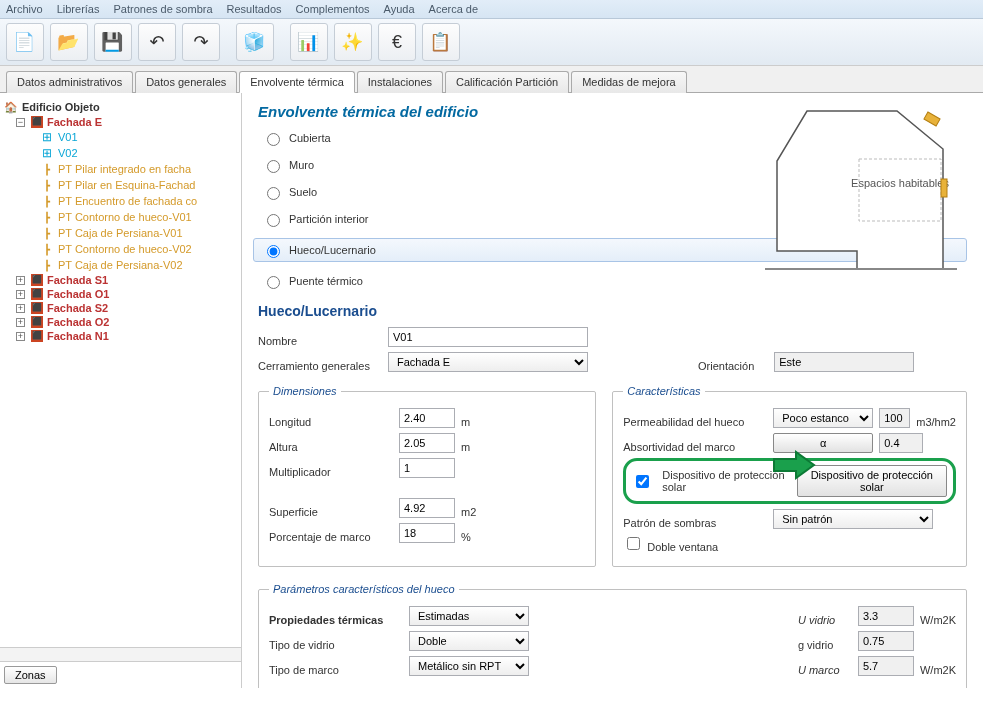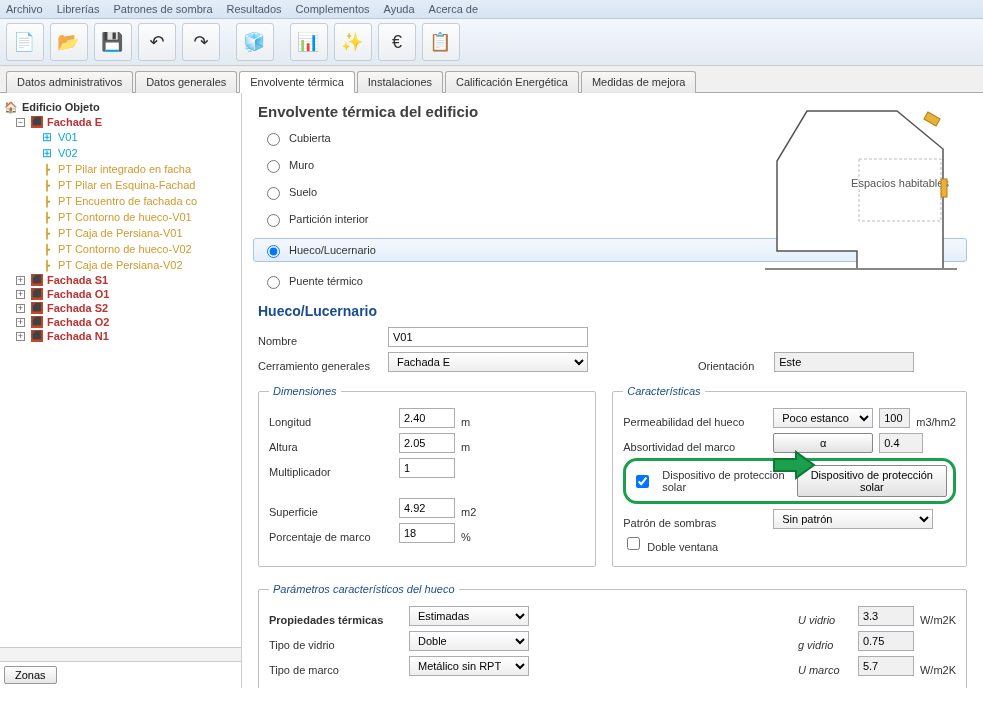--- a/index.html
+++ b/index.html
@@ -21,21 +21,21 @@
 .ico-bldg::before{content:"🏠"; font-size:11px;}
 .ico-fac { background:#c42; color:#fff; font-weight:bold; font-size:8px; width:12px; height:12px; line-height:12px; text-align:center;}
 .ico-win { color:#0aa6d6; font-size:12px;}
 .ico-pt::before{content:"┣"; color:#d49a2a; font-size:10px;}
 .lbl-fac { color:#b33; font-weight:bold;}
 .lbl-win { color:#0aa6d6;}
 .lbl-pt  { color:#d49a2a;}
 .sidebar-foot { padding:4px; border-top:1px solid #ccc; display:flex; gap:4px;}
 .zonasbtn { padding:2px 10px; border:1px solid #999; background:linear-gradient(#fff,#e6e6e6); border-radius:2px;}
 .content { flex:1; padding:10px 16px 8px 16px; overflow:auto; position:relative;}
-h2.sec { color:#404040; font-size:15px; font-weight:bold; margin:0 0 10px 0;}
+h2.sec { color:#0369a1; font-size:15px; font-weight:bold; margin:0 0 10px 0;font-style:italic;}
 h3.sub { color:#1a4d8f; font-size:14px; font-weight:bold; margin:14px 0 8px 0;}
 .radio-col { display:flex; flex-direction:column; gap:11px; margin-left:4px;}
 .radio-row { display:flex; align-items:center; gap:6px;}
 .radio-row.active { background:linear-gradient(#f4f8fd,#e4eef9); border:1px solid #a8c4e6; border-radius:3px; padding:3px 8px; margin-left:-9px;}
 .diagram { position:absolute; top:8px; right:16px; width:220px; height:180px;}
 .formrow { display:flex; align-items:flex-end; margin:5px 0;}
 .formrow label { width:130px;}
 .tinput { width:148px; height:20px; border:1px solid #abadb3; padding:1px 4px; background:#fff;}
 .tinput.sm { width:56px;}
 .tinput.ro { background:#f0f0f0;}
@@ -75,21 +75,21 @@
   <div class="tbtn">✨</div>
   <div class="tbtn">€</div>
   <div class="tbtn">📋</div>
 </div>
 
 <div class="tabbar">
   <div class="tab">Datos administrativos</div>
   <div class="tab">Datos generales</div>
   <div class="tab active">Envolvente térmica</div>
   <div class="tab">Instalaciones</div>
-  <div class="tab">Calificación Energética</div>
+  <div class="tab">Calificación Partición</div>
   <div class="tab">Medidas de mejora</div>
 </div>
 
 <div class="main">
 
   <div class="sidebar">
     <div class="tree">
       <div class="tree-row">
           <span class="tree-ico ico-bldg"></span>
           <b>Edificio Objeto</b>
@@ -299,21 +299,21 @@
               <select class="tinput" style="width:120px"><option>Metálico sin RPT</option></select>
             </div>
         </div>
         <div style="margin-left:auto">
           <div class="formrow">
               <label style="width:60px;font-style:italic">U vidrio</label>
               <input class="tinput sm ro" readonly="" value="3.3" style="">
               <span class="unit">W/m2K</span>
             </div>
           <div class="formrow">
-              <label style="width:60px;font-style:italic">g vidrio</label>
+              <label style="width:60px;">g vidrio</label>
               <input class="tinput sm ro" readonly="" value="0.75" style="">
             </div>
           <div class="formrow">
               <label style="width:60px;font-style:italic">U marco</label>
               <input class="tinput sm ro" readonly="" value="5.7" style="">
               <span class="unit">W/m2K</span>
             </div>
         </div>
       </div>
     </fieldset>

